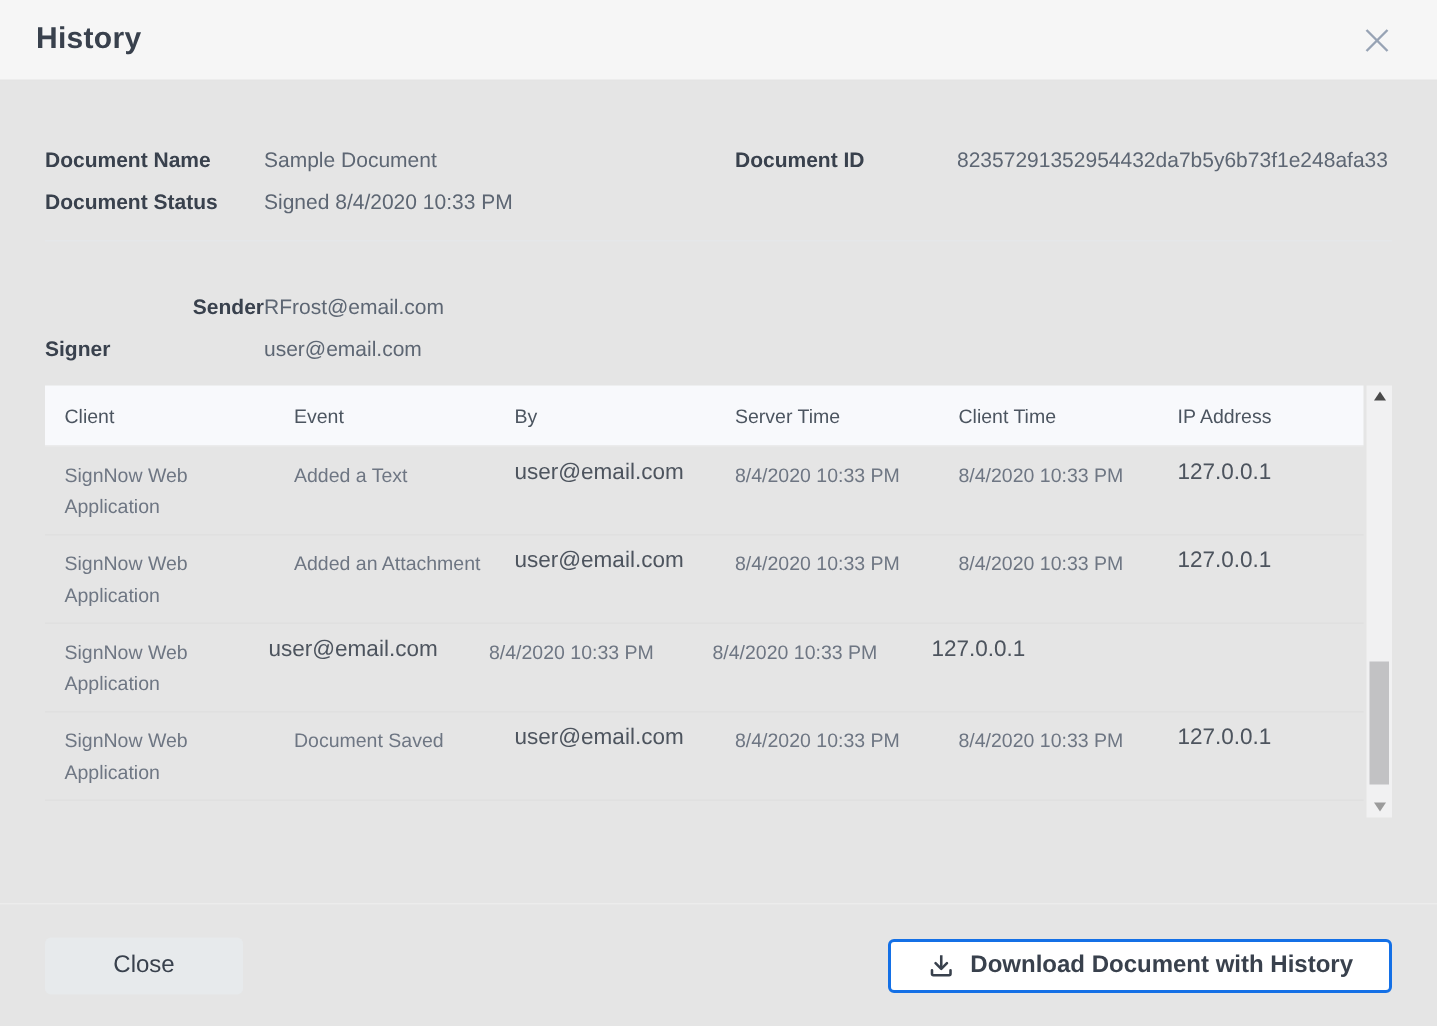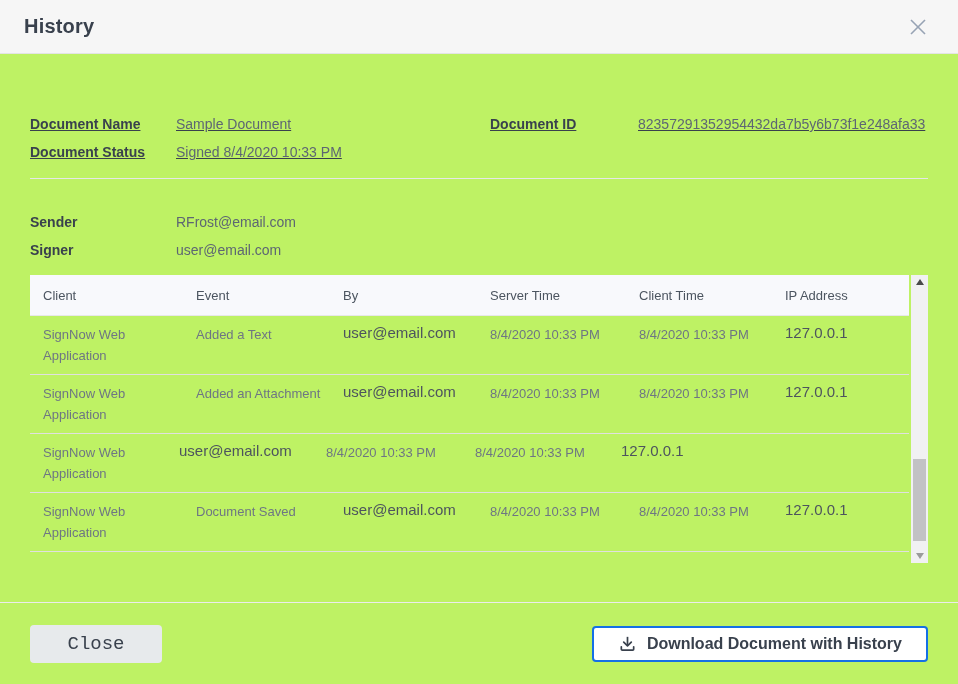--- a/index.html
+++ b/index.html
@@ -1,38 +1,38 @@
 <!DOCTYPE html>
 <html><head>
 <meta charset="utf-8">
 <style>
   * { margin:0; padding:0; box-sizing:border-box; }
   html,body { width:958px; height:684px; }
   body {
     font-family:"Liberation Sans","DejaVu Sans",sans-serif;
     background:#ffffff; color:#39414d; overflow:hidden;
   }
-  .modal { width:958px; height:684px; display:flex; flex-direction:column; background:#bef264;gap:18px; }
+  .modal { width:958px; height:684px; display:flex; flex-direction:column; background:#e5e5e5; }
 
   
   .modal-header {
     height:54px; flex:0 0 54px; background:#f6f6f6; border-bottom:1px solid #e4e4e4;
     display:flex; align-items:center; justify-content:space-between; padding:0 24px;
   }
   .modal-title { font-size:20px; font-weight:600; color:#39414d; letter-spacing:.2px; }
   .close-btn {
     background:none; border:none; cursor:pointer; width:28px; height:28px;
     display:flex; align-items:center; justify-content:center; margin-right:2px;
   }
   .close-btn svg { display:block; }
 
   
   .modal-body { flex:1 1 auto; padding:0 30px; position:relative; }
 
-  .doc-info { display:flex; margin-top:38px;text-decoration:underline; }
+  .doc-info { display:flex; margin-top:38px; }
   .doc-info .col-left { width:460px; flex:0 0 460px; }
   .doc-info .col-right { flex:1 1 auto; }
   .info-row { display:flex; height:28px; align-items:center; font-size:14px; }
   .info-row .lbl { font-weight:700; color:#39414d; }
   .col-left .lbl { width:146px; flex:0 0 146px; }
   .col-right .lbl { width:148px; flex:0 0 148px; }
   .info-row .val { color:#5d6673; font-weight:400; white-space:nowrap; }
 
   .divider { border:none; border-top:1px solid #e5e7e9; margin-top:12px; }
 
@@ -76,21 +76,21 @@
   .sb-track { flex:1 1 auto; width:100%; position:relative; }
   .sb-thumb { position:absolute; left:2px; right:2px; top:170px; height:82px; background:#c2c2c4; }
 
   
   .modal-footer {
     flex:0 0 82px; border-top:1px solid #ececec;
     display:flex; align-items:center; justify-content:space-between; padding:0 30px;
   }
   .btn-close {
     width:132px; height:38px; background:#e7eaec; border:none; border-radius:4px;
-    font-family:Liberation Mono, monospace; font-size:19px; color:#39414d; cursor:pointer;
+    font-family:Liberation Sans, sans-serif; font-size:16px; color:#39414d; cursor:pointer;
   }
   .btn-download {
     height:36px; background:#ffffff; border:2px solid #1470e6; border-radius:4px;
     font-family:inherit; font-size:16px; font-weight:600; color:#39414d; cursor:pointer;
     display:flex; align-items:center; gap:10px; padding:0 24px;
   }
   .btn-download svg { display:block; }
 </style>
 </head>
 <body>
@@ -127,21 +127,21 @@
           <span class="lbl">Document ID</span>
           <span class="val">82357291352954432da7b5y6b73f1e248afa33</span>
         </div>
       </div>
     </div>
 
     <hr class="divider">
 
     <div class="parties">
       <div class="info-row">
-        <span class="lbl" style="width:146px;flex:0 0 146px;">Sender</span>
+        <span class="lbl" style="width:146px;flex:0 0 146px;text-align:right;">Sender</span>
         <span class="val">RFrost@email.com</span>
       </div>
       <div class="info-row">
         <span class="lbl" style="width:146px;flex:0 0 146px;">Signer</span>
         <span class="val">user@email.com</span>
       </div>
     </div>
 
     <div class="table-wrap">
       <div class="history-table">

